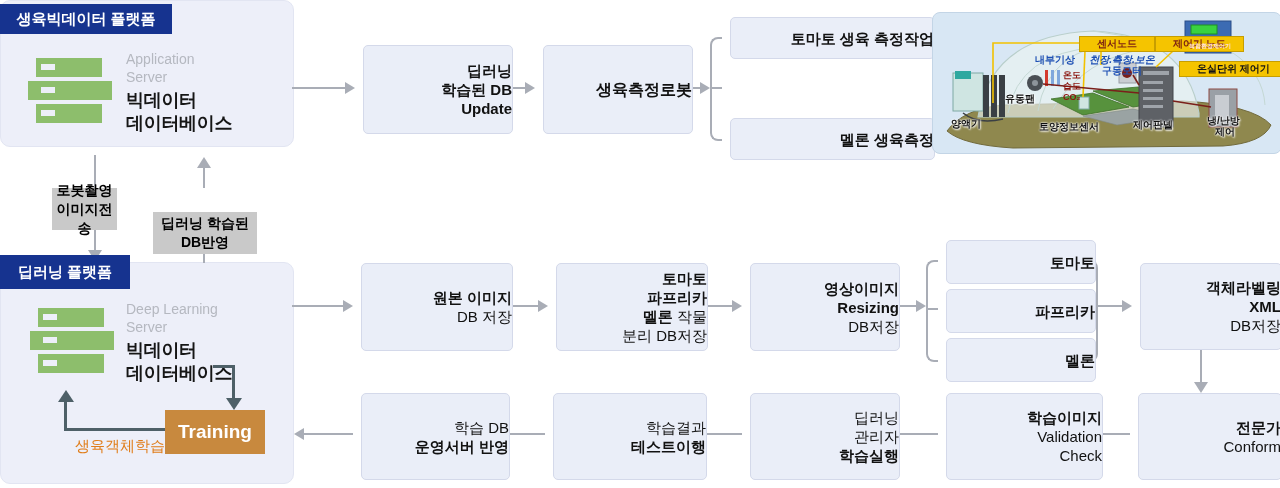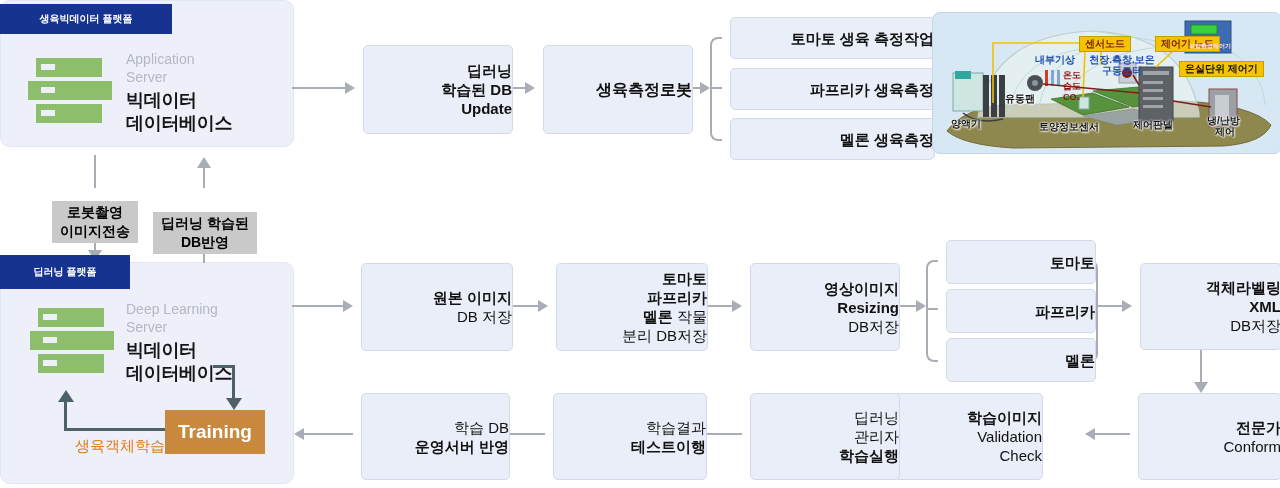--- a/index.html
+++ b/index.html
@@ -1,18 +1,18 @@
 <!DOCTYPE html>
 <html><head>
 <meta charset="utf-8">
 <style>
   html,body{margin:0;padding:0;background:#fff;}
   .stage{position:relative;width:1280px;height:488px;background:#ffffff;
          font-family:"Liberation Sans","DejaVu Sans",sans-serif;overflow:hidden;}
-  .hdr{position:absolute;background:#16338F;color:#fff;font-weight:700;font-size:10px;
+  .hdr{position:absolute;background:#16338F;color:#fff;font-weight:700;font-size:15px;
        display:flex;align-items:center;justify-content:center;z-index:5;}
   .plat{position:absolute;background:#EDEFF9;border:1px solid #E2E5F2;border-radius:10px;}
   .box{position:absolute;background:#EAEEF8;border:1px solid #D4D9EA;border-radius:5px;
        display:flex;flex-direction:column;align-items:flex-end;justify-content:center;
        text-align:center;font-size:15px;color:#111;line-height:19px;z-index:2;margin-left:8px;}
   .b{font-weight:700;}
   .gbox{position:absolute;background:#C9C9C9;color:#000;font-weight:600;font-size:14px;line-height:19px;
         display:flex;flex-direction:column;align-items:center;justify-content:center;text-align:center;z-index:3;}
   .hline{position:absolute;background:#A9ADB6;height:2px;z-index:1;}
   .vline{position:absolute;background:#A9ADB6;width:2px;z-index:1;}
@@ -30,21 +30,21 @@
   .dvline{position:absolute;background:#4E6068;width:3px;z-index:2;}
   .dtri{position:absolute;width:0;height:0;z-index:2;}
   .dtri.d{border-left:8px solid transparent;border-right:8px solid transparent;border-top:12px solid #4E6068;}
   .dtri.u{border-left:8px solid transparent;border-right:8px solid transparent;border-bottom:12px solid #4E6068;}
   .train{position:absolute;background:#C8893E;color:#fff;font-weight:700;font-size:19px;
          display:flex;align-items:center;justify-content:center;z-index:3;}
   .loop{position:absolute;color:#E07D1A;font-weight:400;font-size:15px;z-index:3;}
   .gh{position:absolute;background:#D8E7F4;border:1px solid #C3D5E6;border-radius:8px;overflow:hidden;z-index:2;}
   .gh svg{position:absolute;left:0;top:0;}
   .chip{position:absolute;background:#F5C400;border:1px solid #C79E00;color:#7A1F12;font-weight:700;
-        font-size:10px;line-height:12px;padding:1px 5px;white-space:nowrap;z-index:4;}
+        font-size:10px;line-height:12px;padding:1px 17px;white-space:nowrap;z-index:4;}
   .chip.k{color:#141414;}
   .ghlbl{position:absolute;font-weight:700;color:#1E50B4;font-size:10px;line-height:11px;white-space:nowrap;z-index:4;text-align:center;}
   .ghred{position:absolute;font-weight:700;color:#8B150E;font-size:9px;line-height:11px;white-space:nowrap;z-index:4;}
   .ghg{position:absolute;color:#101010;text-shadow:0 0 2px #fff,0 0 2px #fff,1px 1px 2px #fff;
        font-weight:700;font-size:10px;line-height:11px;white-space:nowrap;z-index:4;text-align:center;}
   .ghdev{position:absolute;color:#ffdede;font-weight:700;font-size:6px;line-height:7px;white-space:nowrap;z-index:4;}
 </style>
 </head>
 <body>
 
@@ -85,23 +85,20 @@
     <div class="b">생육측정로봇</div>
   </div>
 
   <div class="hline" style="left:683px;top:87px;width:17px;"></div>
   <div class="tri r" style="left:700px;top:82px;"></div>
   <div class="bracket left" style="left:710px;top:37px;width:10px;height:100px;"></div>
   <div class="hline" style="left:710px;top:87px;width:12px;"></div>
 
   <div class="box" style="left:722px;top:17px;width:203px;height:40px;">
     <div class="b">토마토 생육 측정작업</div>
-  </div>
-  <div class="box" style="left:722px;top:68px;width:203px;height:40px;">
-    <div class="b">파프리카 생육측정</div>
   </div>
   <div class="box" style="left:722px;top:118px;width:203px;height:40px;">
     <div class="b">멜론 생육측정</div>
   </div>
 
   <div class="gh" style="left:932px;top:12px;width:348px;height:140px;">
     <svg width="348" height="140" viewBox="0 0 348 140">
       <path d="M14,118 Q30,96 70,92 L250,88 Q320,92 338,112 Q330,130 290,133 L80,135 Q30,132 14,118 Z" fill="#8F884E" stroke="#716A3C" stroke-width="1"></path>
       <path d="M45,104 Q58,22 160,18 Q252,22 266,100 L266,104 Z" fill="#EBF3F1" fill-opacity="0.65" stroke="#B9CFCB" stroke-width="1.2"></path>
       <path d="M120,96 Q170,14 300,40 Q330,60 332,92" fill="none" stroke="#C4D8D4" stroke-width="1"></path>
@@ -142,35 +139,35 @@
       <path d="M240,38 L223,54" fill="none" stroke="#F2C200" stroke-width="1.6"></path>
       <path d="M206,80 L110,71" fill="none" stroke="#7A1F1A" stroke-width="1.6"></path>
       <path d="M206,72 L200,62" fill="none" stroke="#7A1F1A" stroke-width="1.6"></path>
       <path d="M240,88 L278,94" fill="none" stroke="#7A1F1A" stroke-width="1.6"></path>
     </svg>
     <div class="chip" style="left:146px;top:23px;">센서노드</div>
     <div class="chip" style="left:222px;top:23px;">제어기 노드</div>
     <div class="chip k" style="left:246px;top:48px;">온실단위 제어기</div>
     <div class="ghdev" style="left:256px;top:30px;">복합환경제어기</div>
     <div class="ghlbl" style="left:102px;top:41px;">내부기상</div>
-    <div class="ghlbl" style="left:152px;top:41px;width:74px;">천장.측창.보온</div>
+    <div class="ghlbl" style="left:152px;top:41px;width:74px;font-style:italic;">천장.측창.보온</div>
     <div class="ghlbl" style="left:152px;top:52px;width:74px;">구동모터</div>
     <div class="ghred" style="left:130px;top:57px;">온도</div>
     <div class="ghred" style="left:130px;top:68px;">습도</div>
     <div class="ghred" style="left:130px;top:79px;">CO₂</div>
     <div class="ghg" style="left:72px;top:80px;">유동팬</div>
     <div class="ghg" style="left:18px;top:105px;">양액기</div>
     <div class="ghg" style="left:106px;top:108px;">토양정보센서</div>
     <div class="ghg" style="left:200px;top:106px;">제어판넬</div>
     <div class="ghg" style="left:274px;top:102px;">냉/난방</div>
     <div class="ghg" style="left:282px;top:113px;">제어</div>
   </div>
 
   <div class="vline" style="left:94px;top:155px;height:33px;"></div>
-  <div class="gbox" style="left:52px;top:201px;width:86px;height:42px;">
+  <div class="gbox" style="left:52px;top:188px;width:65px;height:42px;">
     <div>로봇촬영</div>
     <div>이미지전송</div>
   </div>
   <div class="vline" style="left:94px;top:230px;height:20px;"></div>
   <div class="tri d" style="left:88px;top:250px;"></div>
 
   <div class="tri u" style="left:197px;top:157px;"></div>
   <div class="vline" style="left:203px;top:168px;height:20px;"></div>
   <div class="gbox" style="left:153px;top:188px;width:104px;height:42px;margin-top:24px;">
     <div>딥러닝 학습된</div>
@@ -263,21 +260,21 @@
   <div class="vline" style="left:1200px;top:348px;height:34px;"></div>
   <div class="tri d" style="left:1194px;top:382px;"></div>
 
   <div class="box" style="left:1130px;top:393px;width:142px;height:85px;">
     <div class="b">전문가</div>
     <div>Conform</div>
   </div>
   <div class="tri l" style="left:1085px;top:428px;"></div>
   <div class="hline" style="left:1095px;top:433px;width:35px;"></div>
 
-  <div class="box" style="left:886px;top:393px;width:147px;height:85px;">
+  <div class="box" style="left:938px;top:393px;width:147px;height:85px;padding-left:8px;">
     <div class="b">학습이미지</div>
     <div>Validation</div>
     <div>Check</div>
   </div>
   <div class="tri l" style="left:890px;top:428px;"></div>
   <div class="hline" style="left:900px;top:433px;width:38px;"></div>
 
   <div class="box" style="left:742px;top:393px;width:148px;height:85px;">
     <div>딥러닝</div>
     <div>관리자</div>

